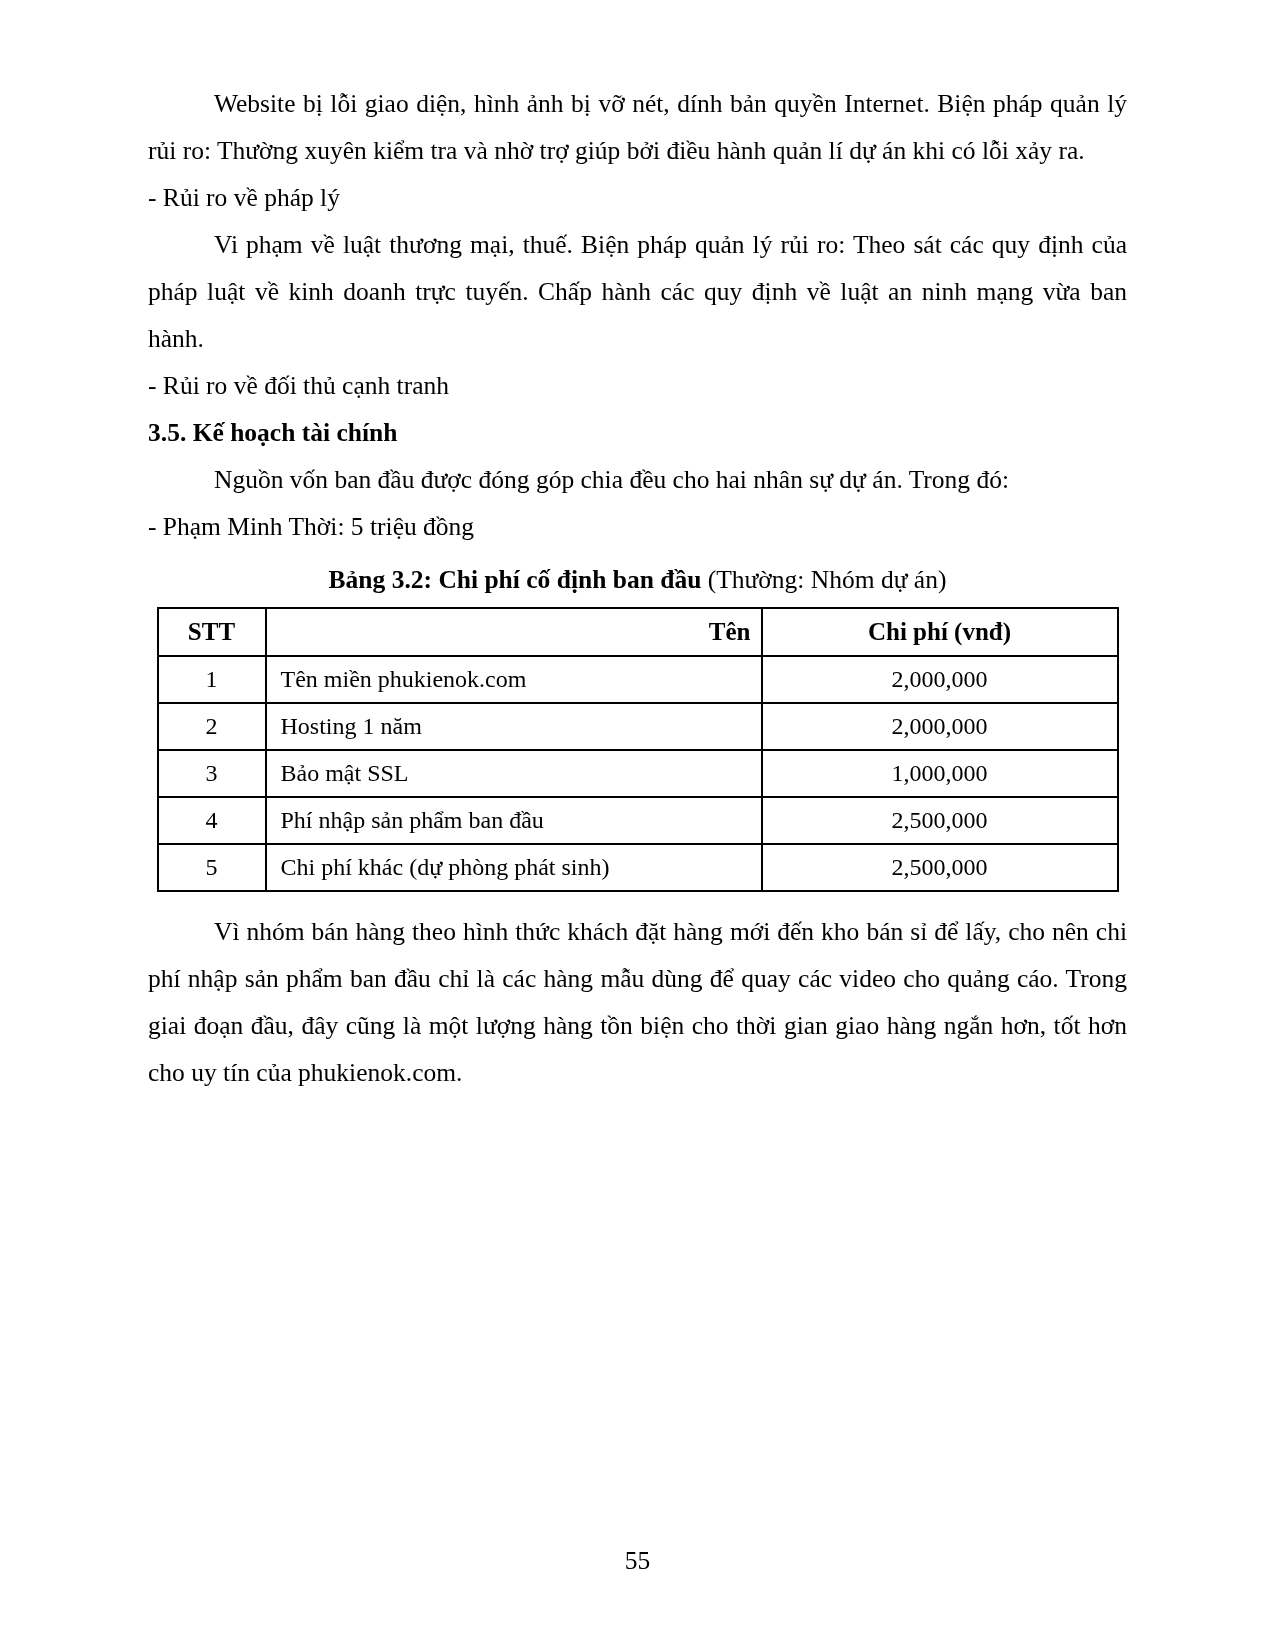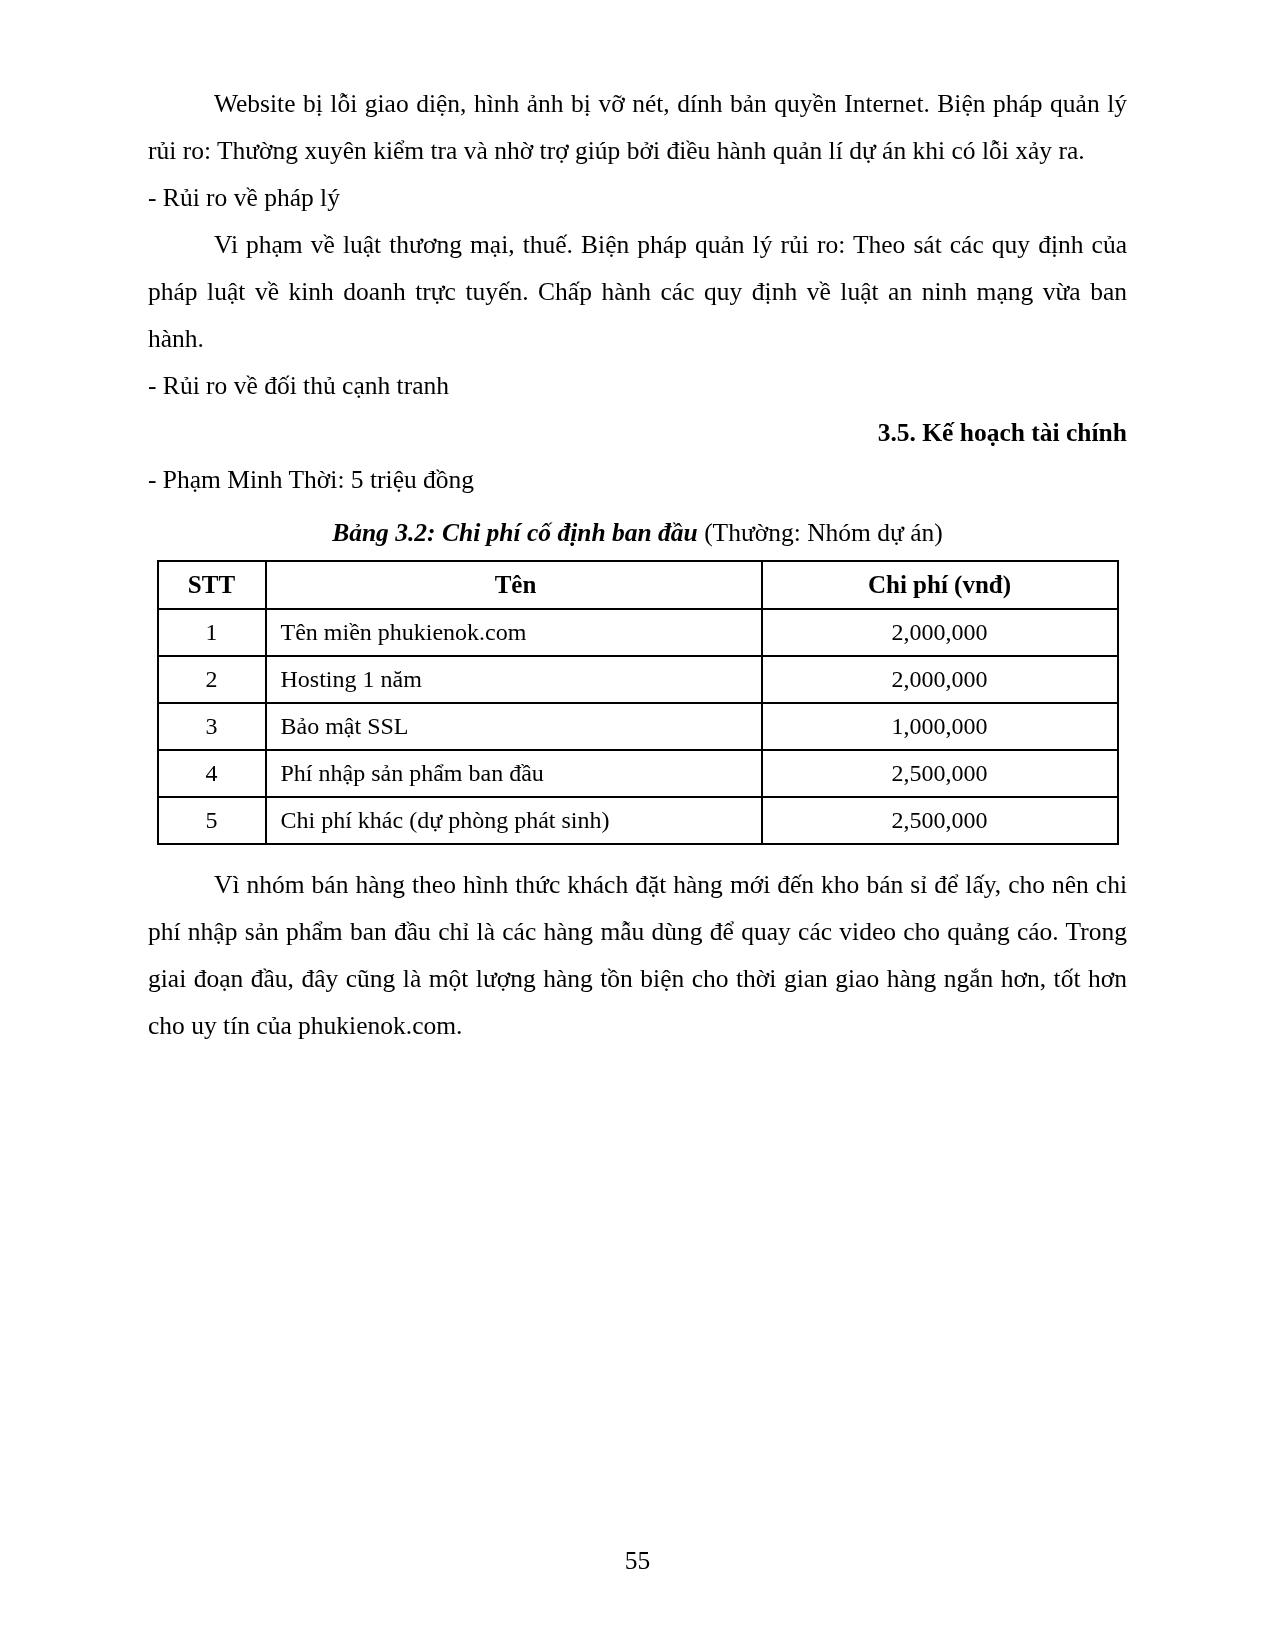--- a/index.html
+++ b/index.html
@@ -34,30 +34,28 @@
     text-indent: 66px;
   }
   .no-indent {
     text-indent: 0;
   }
   .section-head {
     font-size: 25.5px;
     line-height: 47px;
     font-weight: bold;
     margin: 0;
-    text-align: right;
   }
   .table-caption {
     font-size: 25.5px;
     line-height: 47px;
     text-align: center;
     margin: 6px 0 4px 0;
   }
   .table-caption .ital {
-    font-style: italic;
     font-weight: bold;
   }
   table.cost-table {
     border-collapse: collapse;
     width: 890px;
     margin: 0 auto;
     table-layout: fixed;
   }
   table.cost-table td, table.cost-table th {
     border: 2px solid #000000;
@@ -96,33 +94,34 @@
 
   <p class="body-text no-indent">- Rủi ro về pháp lý</p>
 
   <p class="body-text indent">Vi phạm về luật thương mại, thuế. Biện pháp quản lý rủi ro: Theo sát các quy định của pháp luật về kinh doanh trực tuyến. Chấp hành các quy định về luật an ninh mạng vừa ban hành.</p>
 
   <p class="body-text no-indent">- Rủi ro về đối thủ cạnh tranh</p>
 
 
   <h2 class="section-head">3.5. Kế hoạch tài chính</h2>
 
+  <p class="body-text indent">Nguồn vốn ban đầu được đóng góp chia đều cho hai nhân sự dự án. Trong đó:</p>
 
 
   <p class="body-text no-indent">- Phạm Minh Thời: 5 triệu đồng</p>
 
   <div class="table-caption">
     <span class="ital">Bảng 3.2: Chi phí cố định ban đầu</span><span> (Thường: Nhóm dự án)</span>
   </div>
 
   <table class="cost-table">
     <thead>
       <tr>
         <th class="col-stt">STT</th>
-        <th class="col-name" style="text-align:center;">Tên</th>
+        <th class="col-name" style="text-align:right;">Tên</th>
         <th class="col-cost">Chi phí (vnđ)</th>
       </tr>
     </thead>
     <tbody>
       <tr>
         <td class="col-stt">1</td>
         <td class="col-name">Tên miền phukienok.com</td>
         <td class="col-cost">2,000,000</td>
       </tr>
       <tr>

